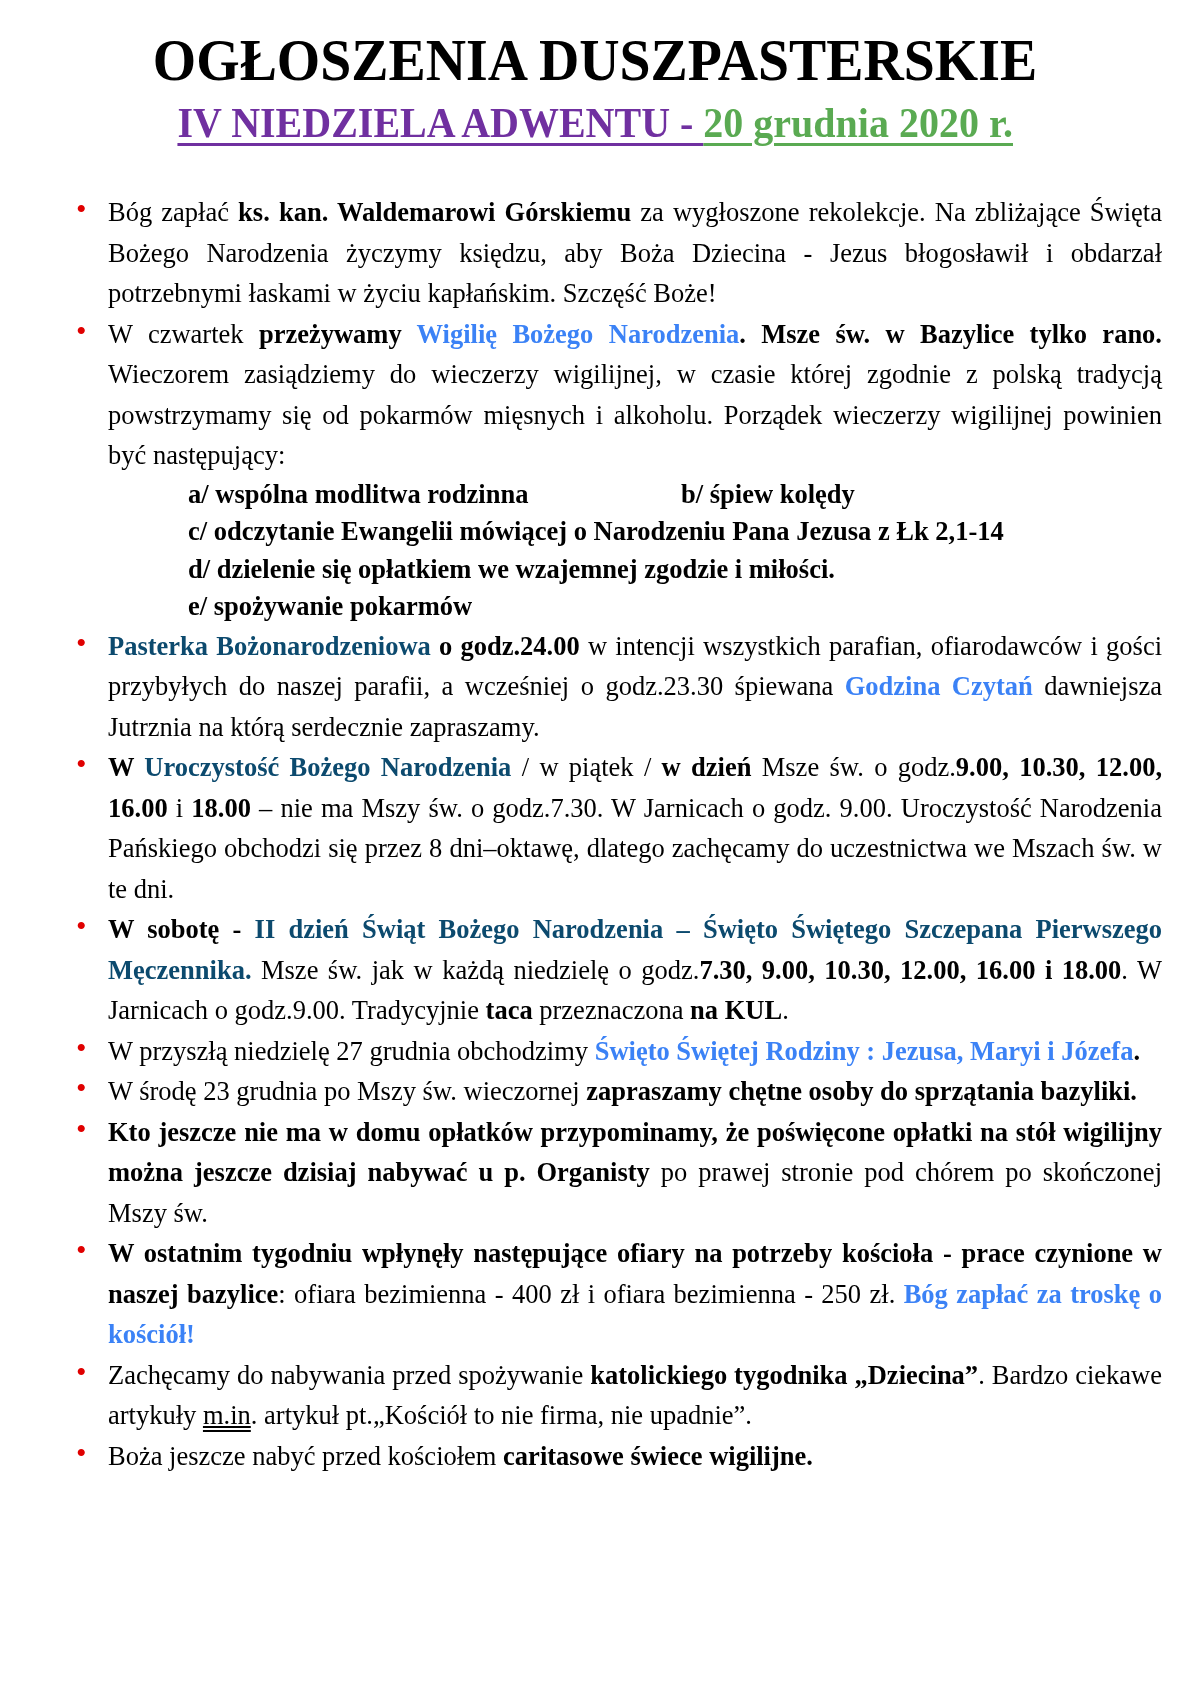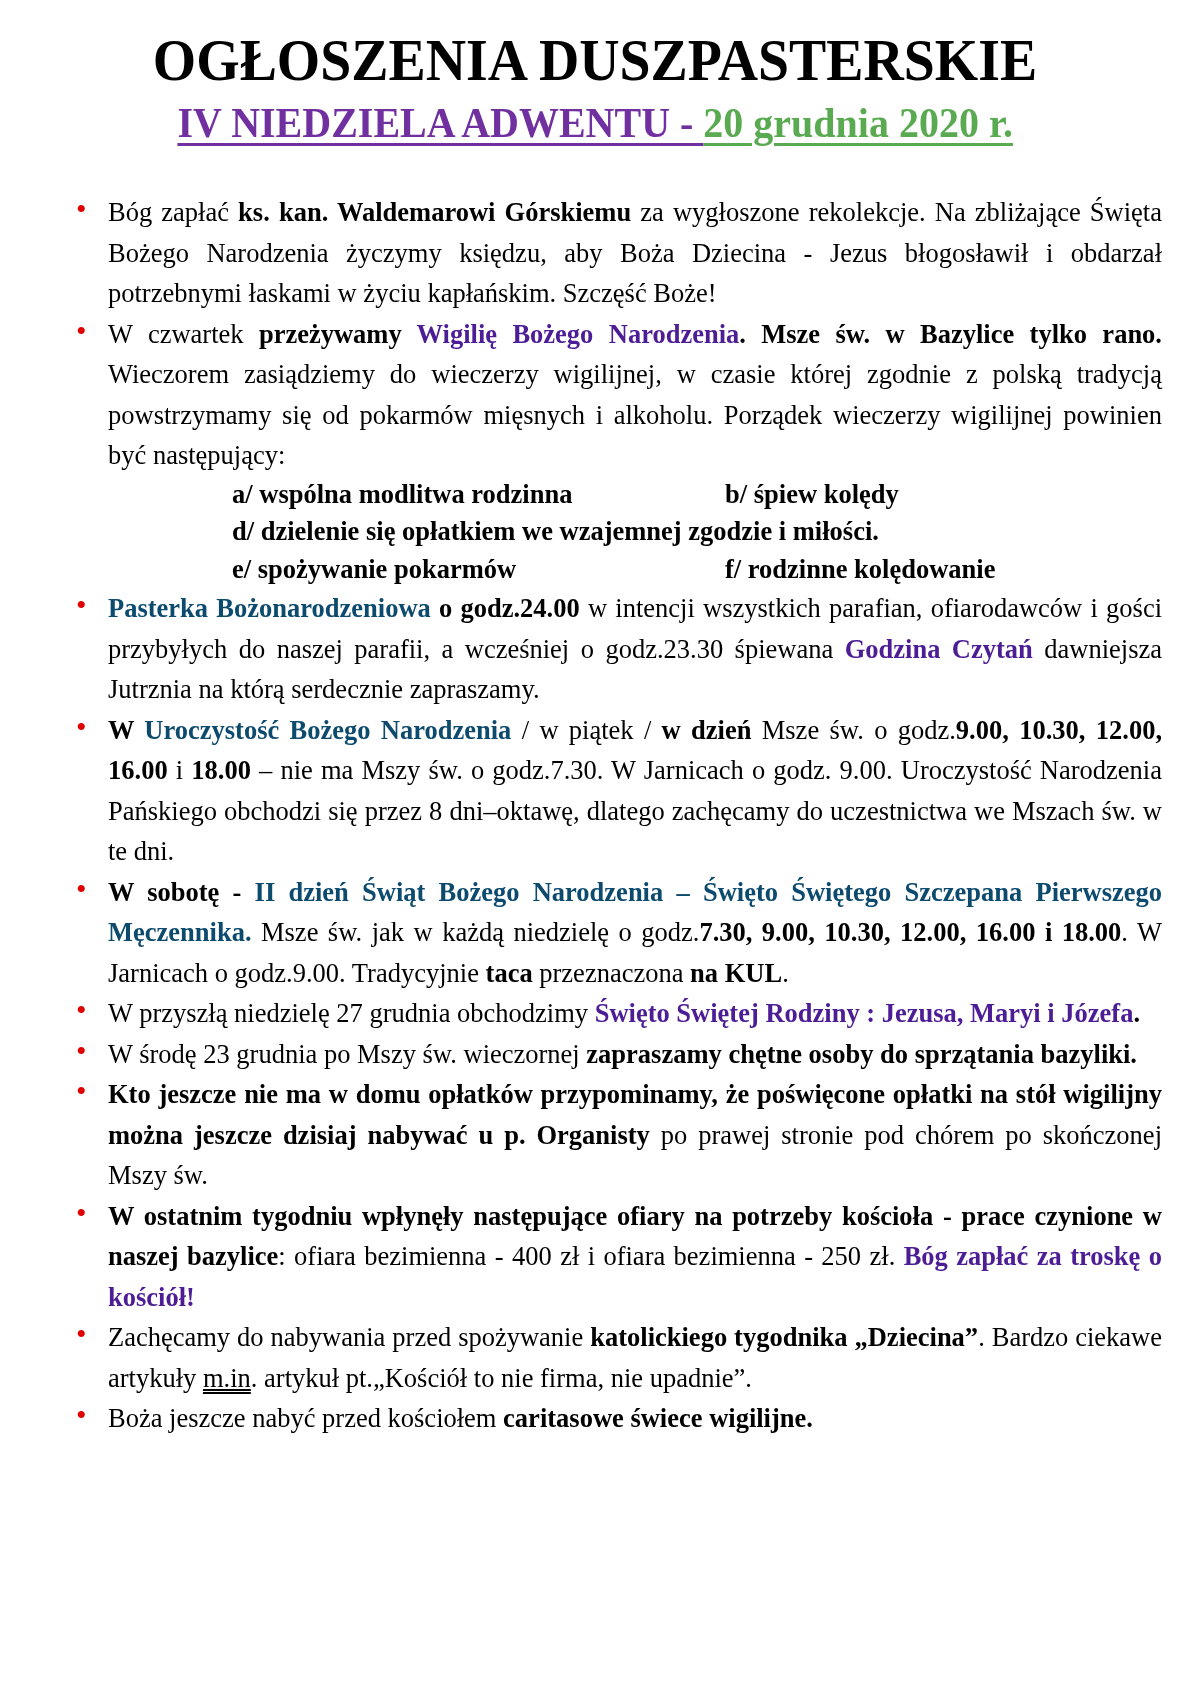--- a/index.html
+++ b/index.html
@@ -10,25 +10,25 @@
            transform: scaleX(0.93); transform-origin: center; white-space: nowrap; margin: 0; }
   .subtitle { margin-top: 6px; font-weight: bold; font-size: 43px; line-height: 50px; white-space: nowrap;
               display: inline-block; transform: scaleX(0.93); }
   .subtitle .purple { color: #7030a0; text-decoration: underline; text-decoration-thickness: 3px; text-underline-offset: 6px; }
   .subtitle .green { color: #5aaa52; text-decoration: underline; text-decoration-thickness: 3px; text-underline-offset: 6px; }
 
   .content { position: absolute; left: 72px; top: 192px; width: 1090px; }
   .item { position: relative; padding-left: 36px; font-size: 26.5px; line-height: 40.5px; text-align: justify; }
   .bullet { position: absolute; left: 4px; top: -3px; color: #e00000; font-size: 30px; line-height: 40.5px; }
   .b { font-weight: bold; }
-  .dr { color: #4c1d95; }
+  .dr { color: #3b82f6; }
   .br { color: #0c4a6e; }
   .u { text-decoration: underline double; }
   .sublist { padding-left: 80px; }
-  .subrow { display: flex; font-weight: bold; font-size: 26.5px; line-height: 37.5px; white-space: nowrap; margin-left: 44px; }
+  .subrow { display: flex; font-weight: bold; font-size: 26.5px; line-height: 37.5px; white-space: nowrap; }
   .subrow .col1 { width: 493px; }
   .subrow .col2 { }
 </style>
 </head>
 <body>
 
 <div class="header">
   <div class="title">OGŁOSZENIA DUSZPASTERSKIE</div>
   <div class="subtitle">
     <span class="purple">IV NIEDZIELA ADWENTU - </span><span class="green">20 grudnia 2020 r.</span>
@@ -36,26 +36,29 @@
 </div>
 
 <div class="content" id="content">
     <div class="item"><span class="bullet">•</span><span>Bóg zapłać </span><span class="b">ks. kan. Waldemarowi Górskiemu</span><span> za wygłoszone rekolekcje. Na zbliżające Święta Bożego Narodzenia życzymy księdzu, aby Boża Dziecina - Jezus błogosławił i obdarzał potrzebnymi łaskami w życiu kapłańskim. Szczęść Boże!</span></div>
     <div class="item"><span class="bullet">•</span><span>W czwartek </span><span class="b">przeżywamy </span><span class="b dr">Wigilię Bożego Narodzenia</span><span class="b">. Msze św. w Bazylice tylko rano.</span><span> Wieczorem zasiądziemy do wieczerzy wigilijnej, w czasie której zgodnie z polską tradycją powstrzymamy się od pokarmów mięsnych i alkoholu. Porządek wieczerzy wigilijnej powinien być następujący:</span><div class="sublist">
         <div class="subrow">
           <span class="col1">a/ wspólna modlitwa rodzinna</span>
           <span class="col2">b/  śpiew kolędy</span>
         </div>
         <div class="subrow">
+          <span class="col2">c/ odczytanie  Ewangelii mówiącej o Narodzeniu Pana Jezusa z Łk 2,1-14</span>
+          <span class="col2"></span>
+        </div>
+        <div class="subrow">
           <span class="col2">d/ dzielenie się opłatkiem we wzajemnej zgodzie i miłości.</span>
           <span class="col2"></span>
         </div>
         <div class="subrow">
           <span class="col1">e/ spożywanie pokarmów</span>
-          <span class="col2">f/ rodzinne kolędowanie</span>
         </div>
       </div></div>
     <div class="item"><span class="bullet">•</span><span class="b br">Pasterka Bożonarodzeniowa</span><span> </span><span class="b">o godz.24.00</span><span> w intencji wszystkich parafian, ofiarodawców i gości  przybyłych do naszej parafii, a wcześniej o godz.23.30 śpiewana </span><span class="b dr">Godzina Czytań</span><span> dawniejsza Jutrznia na  którą  serdecznie zapraszamy.</span></div>
     <div class="item"><span class="bullet">•</span><span class="b">W </span><span class="b br">Uroczystość Bożego Narodzenia</span><span> / w piątek / </span><span class="b">w dzień</span><span> Msze św. o godz.</span><span class="b">9.00, 10.30, 12.00, 16.00</span><span> i </span><span class="b">18.00</span><span> – nie ma Mszy św. o godz.7.30. W Jarnicach o godz. 9.00. Uroczystość Narodzenia Pańskiego obchodzi się przez 8 dni–oktawę, dlatego zachęcamy do uczestnictwa we Mszach św. w te dni.</span></div>
     <div class="item"><span class="bullet">•</span><span class="b">W sobotę - </span><span class="b br">II dzień Świąt Bożego Narodzenia – Święto Świętego Szczepana Pierwszego Męczennika.</span><span> Msze św. jak w każdą niedzielę o godz.</span><span class="b">7.30, 9.00, 10.30, 12.00, 16.00 i 18.00</span><span>. W Jarnicach o godz.9.00. Tradycyjnie </span><span class="b">taca</span><span> przeznaczona </span><span class="b">na KUL</span><span>.</span></div>
     <div class="item"><span class="bullet">•</span><span>W przyszłą niedzielę 27 grudnia obchodzimy </span><span class="b dr">Święto Świętej Rodziny : Jezusa, Maryi i Józefa</span><span class="b">.</span></div>
     <div class="item"><span class="bullet">•</span><span>W środę 23 grudnia po Mszy św. wieczornej </span><span class="b">zapraszamy chętne osoby do sprzątania bazyliki.</span></div>
     <div class="item"><span class="bullet">•</span><span class="b">Kto jeszcze nie ma w domu opłatków przypominamy, że poświęcone opłatki na stół wigilijny można jeszcze dzisiaj nabywać u p. Organisty</span><span> po prawej stronie pod chórem po skończonej Mszy św.</span></div>
     <div class="item"><span class="bullet">•</span><span class="b">W ostatnim tygodniu wpłynęły następujące ofiary na potrzeby kościoła - prace czynione w naszej bazylice</span><span>: ofiara bezimienna - 400 zł i ofiara bezimienna - 250 zł. </span><span class="b dr">Bóg zapłać za troskę o kościół!</span></div>
     <div class="item"><span class="bullet">•</span><span>Zachęcamy do nabywania przed spożywanie </span><span class="b">katolickiego tygodnika „Dziecina”</span><span>. Bardzo ciekawe artykuły </span><span class="u">m.in</span><span>. artykuł pt.„Kościół to nie firma, nie upadnie”.</span></div>

